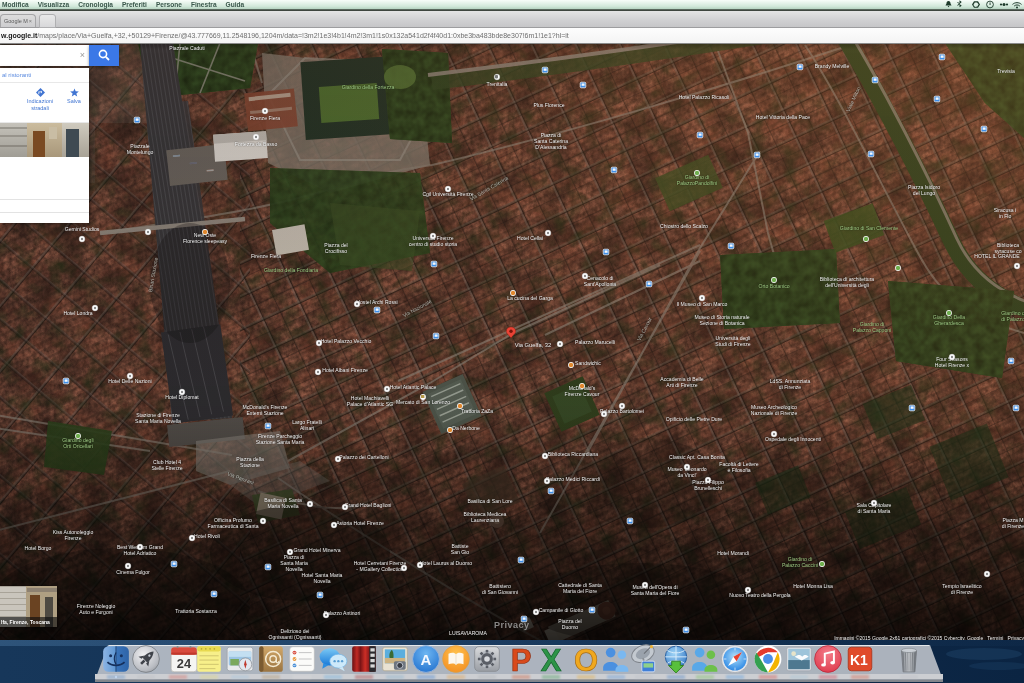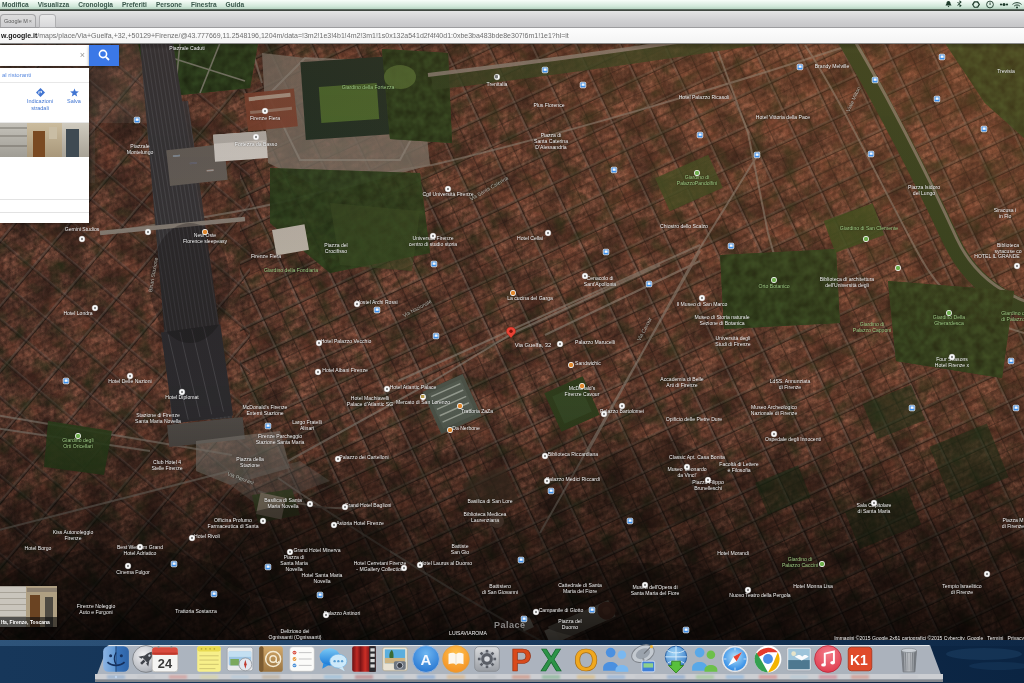--- a/index.html
+++ b/index.html
@@ -305,21 +305,21 @@
 <rect x="0" y="18" width="26" height="1" fill="#a8a398"></rect>
 <rect x="0" y="24" width="26" height="1" fill="#a8a398"></rect>
 <rect x="0" y="30" width="26" height="1" fill="#a8a398"></rect>
 <rect x="0" y="36" width="26" height="1" fill="#a8a398"></rect>
 <rect x="26" y="0" width="31" height="41" fill="#af9f82"></rect>
 <rect x="27" y="2" width="30" height="4" fill="#8d8171"></rect>
 <rect x="30" y="9" width="10" height="32" fill="#6a4322"></rect>
 <rect x="45" y="11" width="8" height="30" fill="#4e4a42"></rect>
 </svg><div id="insetlbl">lfa, Firenze, Toscana</div></div>
 <div id="attrib" class="abs">Immagini ©2015 Google,2x61 cartografici ©2015 Cybercity, Google&nbsp;&nbsp;&nbsp;Termini&nbsp;&nbsp;&nbsp;Privacy</div>
-<div id="gwm" class="abs">Palace</div>
+<div id="gwm" class="abs">Privacy</div>
 <div id="wall" class="abs"></div>
 <svg class="abs" style="left:0;top:640px" width="1024" height="43" viewBox="0 0 1024 43">
 <polygon points="95,40 108,5 930,5 943,40" fill="#c2c6cd" opacity="0.88"></polygon>
 <line x1="109" y1="5.5" x2="929" y2="5.5" stroke="#e4e7ea" stroke-width="1.2"></line>
 <rect x="95" y="34" width="848" height="5" fill="#ccced2"></rect>
 <rect x="95" y="39.5" width="848" height="2.5" fill="#83868c"></rect>
 <circle cx="116" cy="37" r="1.2" fill="#f2f6ff" opacity="0.9"></circle>
 </svg>
 <svg class="abs" style="left:944px;top:640px" width="80" height="43" viewBox="0 0 80 43">
       <ellipse cx="40" cy="14" rx="38" ry="6" fill="#2a567e" opacity="0.3"></ellipse>
@@ -357,21 +357,21 @@
           <circle cx="14" cy="14" r="12.5" fill="url(#lpd)" stroke="#7a7e84" stroke-width="0.8"></circle>
           <g transform="rotate(45 14 14)">
             <path d="M14,4 C17,7.5 17.6,12 17,15.5 L11,15.5 C10.4,12 11,7.5 14,4 Z" fill="#3f434a"></path>
             <path d="M11,12.5 L7.5,17.5 L11,16.8 Z M17,12.5 L20.5,17.5 L17,16.8 Z" fill="#3f434a"></path>
             <rect x="12.8" y="16" width="2.4" height="4.5" fill="#3f434a"></rect>
             <circle cx="14" cy="9.5" r="1.1" fill="#c9ced6"></circle>
           </g>
         </svg>
       </div>
 <div style="position:absolute;left:137px;top:31px;width:18px;height:4px;background:#b9bcc2;opacity:0.3;filter:blur(1.2px);"></div>
-<div class="di" style="left:150px">
+<div class="di" style="left:169px">
         <svg width="28" height="28" viewBox="0 0 28 28">
           <rect x="2" y="3" width="24" height="23" rx="3" fill="#f5f5f3" stroke="#b0aea8" stroke-width="0.6"></rect>
           <rect x="2" y="3" width="24" height="7" rx="3" fill="#d84b3e"></rect>
           <rect x="2" y="8" width="24" height="2" fill="#c0392c"></rect>
           <text x="14" y="22" font-size="12" font-weight="bold" text-anchor="middle" fill="#3a3a3a" font-family="Liberation Sans,sans-serif">24</text>
           <circle cx="8" cy="2.8" r="1" fill="#888"></circle>
           <circle cx="20" cy="2.8" r="1" fill="#888"></circle>
         </svg>
       </div>
 <div style="position:absolute;left:169px;top:31px;width:18px;height:4px;background:#e05a4a;opacity:0.3;filter:blur(1.2px);"></div>

